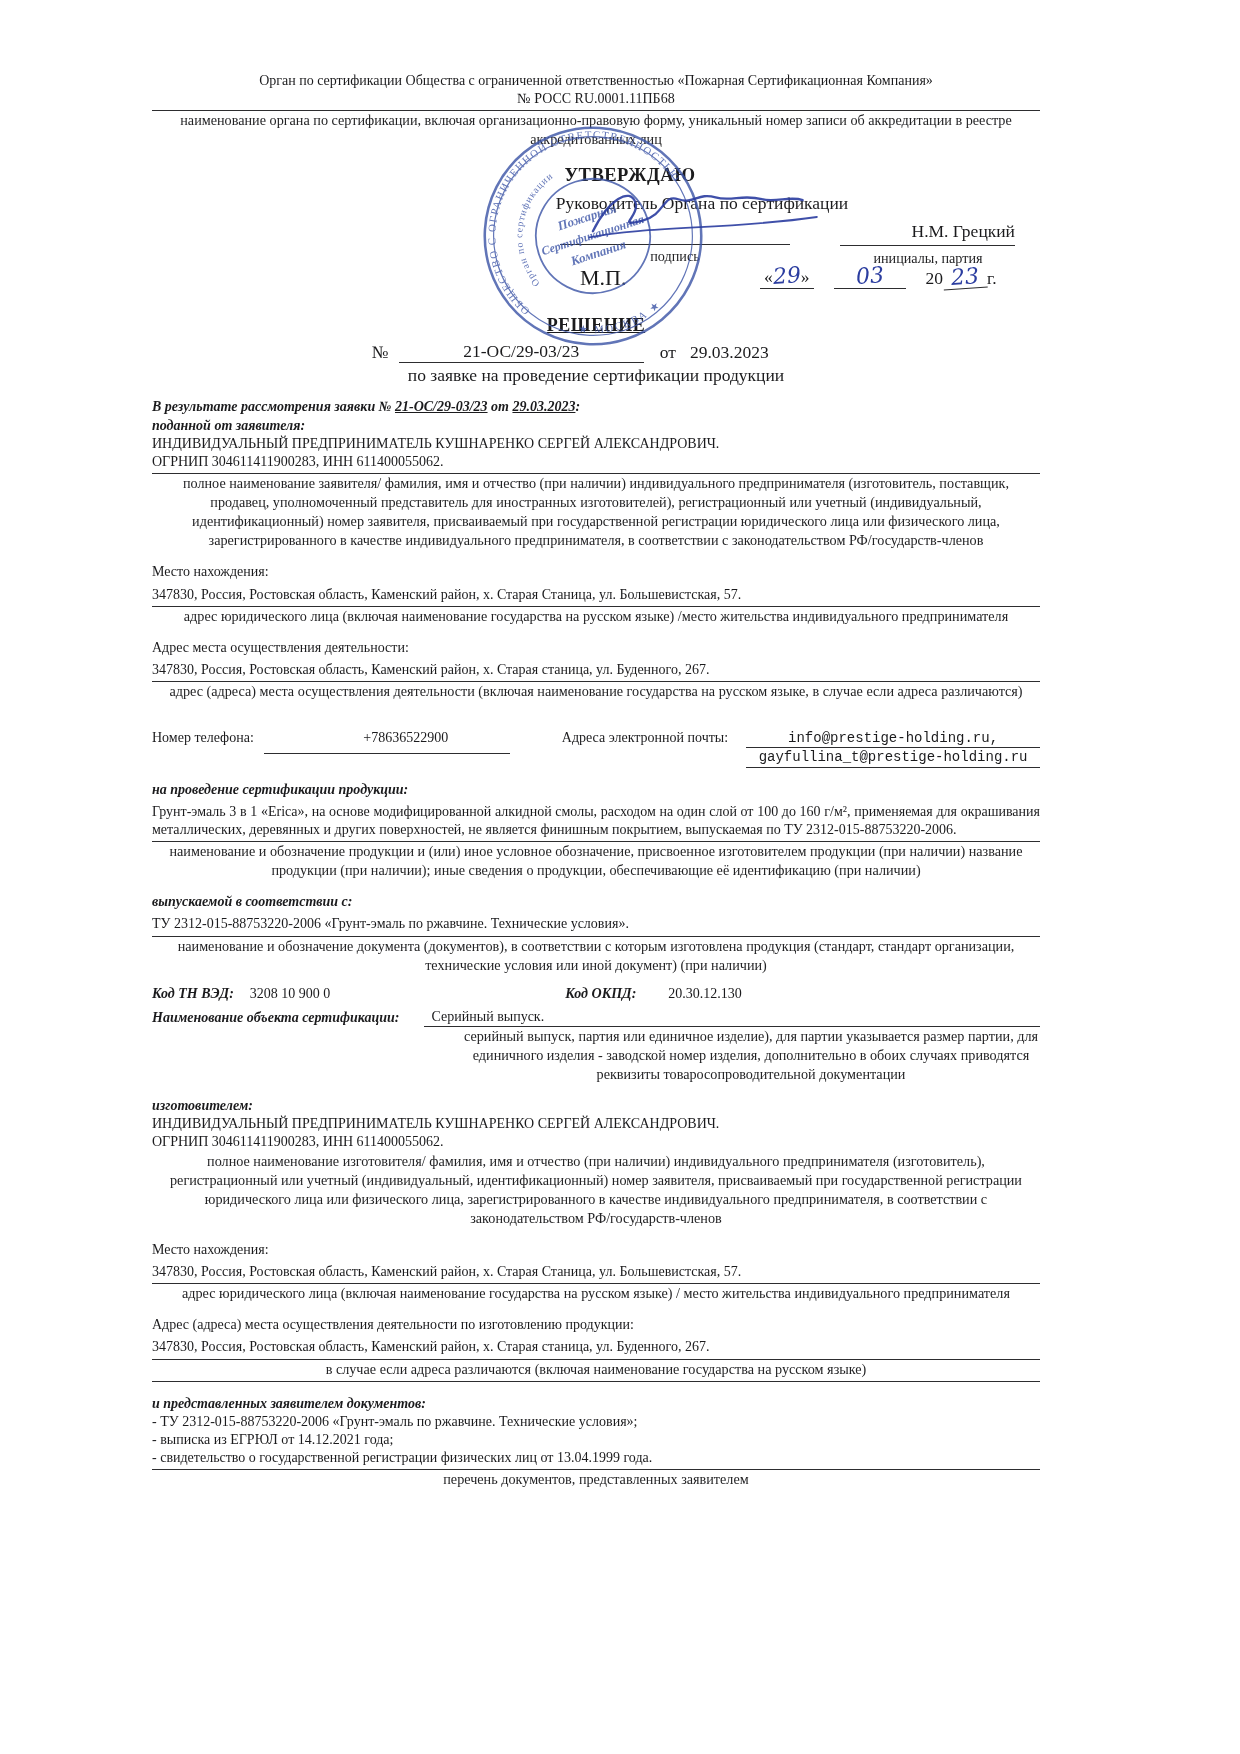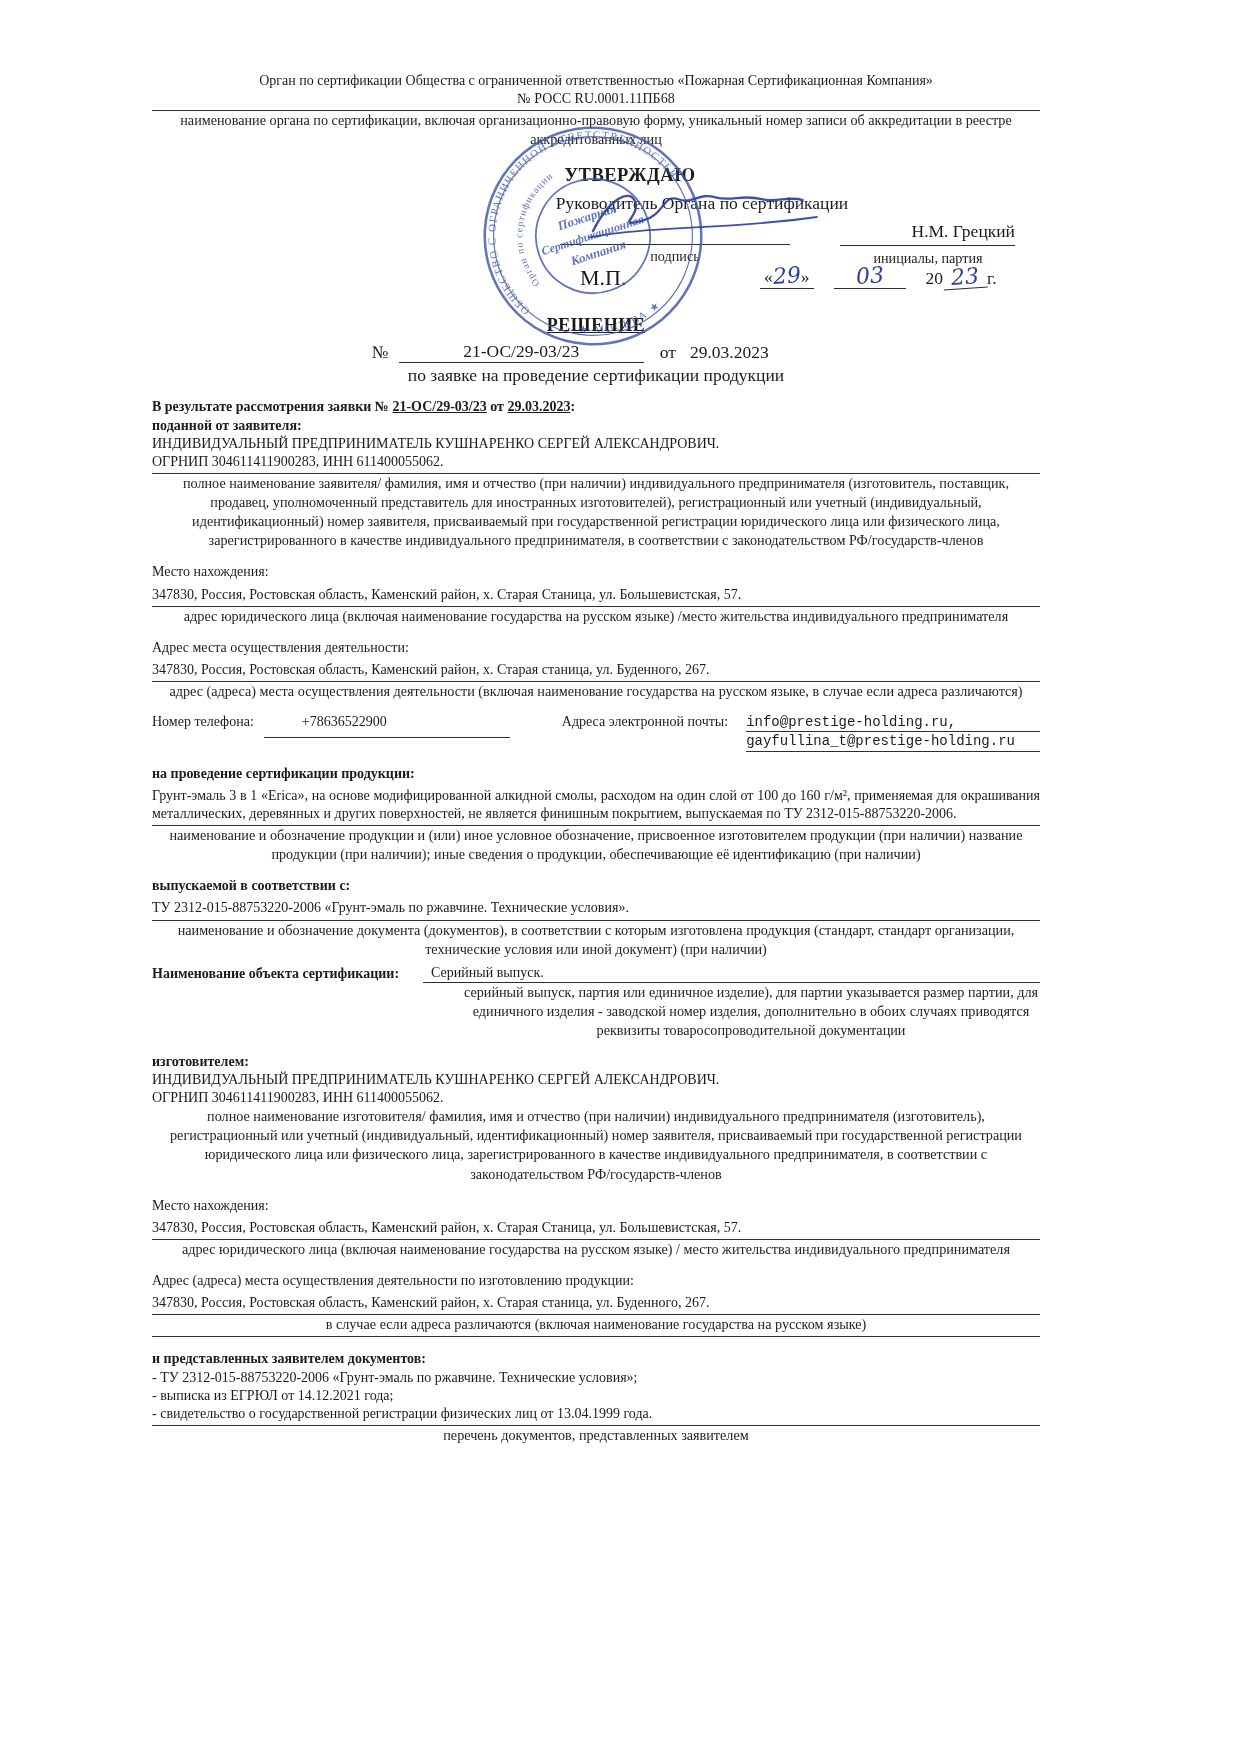--- a/index.html
+++ b/index.html
@@ -14,21 +14,21 @@
     overflow:hidden;
   }
   .content {
     position:absolute;
     left:152px;
     top:72px;
     width:888px;
   }
   p { margin:0; }
   .t { font-size:14px; line-height:1.3; }
-  .bold { font-weight:bold; }
+  .bold { font-weight:bold;font-style:italic; }
   .center { text-align:center; }
   .just { text-align:justify; }
   .small {
     font-size:14.2px;
     line-height:1.34;
     text-align:center;
     color:#232325;
   }
   .u { text-decoration:underline; }
   .rule { border-bottom:1.6px solid #2d2d2f; padding-bottom:2px; }
@@ -100,21 +100,21 @@
   .stamp {
     position:absolute; left:318px; top:-40px; width:246px; height:246px;
     color:#3f57a8; opacity:.82; z-index:3; pointer-events:none;
   }
   .signature {
     position:absolute; left:432px; top:28px; width:240px; height:72px;
     z-index:4; pointer-events:none;
   }
 
   
-  .contacts { display:flex; align-items:flex-start; margin-top:12px; }
+  .contacts { display:flex; align-items:flex-start; margin-top:28px;text-align:center; }
   .phone-slot {
     flex:0 0 208px; margin-left:10px; padding-left:38px; height:24px;
     border-bottom:1.6px solid #2d2d2f;
   }
   .email-label { margin-left:52px; white-space:nowrap; }
   .emails { margin-left:18px; display:flex; flex-direction:column; flex:1;font-family:Liberation Mono, monospace; }
   .email { border-bottom:1.6px solid #2d2d2f; }
 
   
   .codes-row { display:flex; align-items:baseline; margin-top:10px; }
@@ -241,20 +241,26 @@
       <p class="t just rule mt4">Грунт-эмаль 3 в 1 «Erica», на основе модифицированной алкидной смолы, расходом на один слой от 100 до 160 г/м², применяемая для окрашивания металлических, деревянных и других поверхностей, не является финишным покрытием, выпускаемая по ТУ 2312-015-88753220-2006.</p>
       <p class="small">наименование и обозначение продукции и (или) иное условное обозначение, присвоенное изготовителем продукции (при наличии) название продукции (при наличии); иные сведения о продукции, обеспечивающие её идентификацию (при наличии)</p>
     </section>
 
     <section class="sec">
       <p class="t bold">выпускаемой в соответствии с:</p>
       <p class="t rule mt4">ТУ 2312-015-88753220-2006 «Грунт-эмаль по ржавчине. Технические условия».</p>
       <p class="small">наименование и обозначение документа (документов), в соответствии с которым изготовлена продукция (стандарт, стандарт организации, технические условия или иной документ) (при наличии)</p>
     </section>
 
+    <div class="codes-row">
+      <span class="t bold">Код ТН ВЭД:</span>
+      <span class="t tnved-val">3208 10 900 0</span>
+      <span class="t bold okpd-label">Код ОКПД:</span>
+      <span class="t okpd-val">20.30.12.130</span>
+    </div>
     <div class="object-row">
       <span class="t bold">Наименование объекта сертификации:</span>
       <span class="t object-val">Серийный выпуск.</span>
     </div>
     <p class="small note-right">серийный выпуск, партия или единичное изделие), для партии указывается размер партии, для единичного изделия - заводской номер изделия, дополнительно в обоих случаях приводятся реквизиты товаросопроводительной документации</p>
 
     <section class="sec">
       <p class="t bold">изготовителем:</p>
       <p class="t">ИНДИВИДУАЛЬНЫЙ ПРЕДПРИНИМАТЕЛЬ КУШНАРЕНКО СЕРГЕЙ АЛЕКСАНДРОВИЧ.</p>
       <p class="t">ОГРНИП 304611411900283, ИНН 611400055062.</p>

